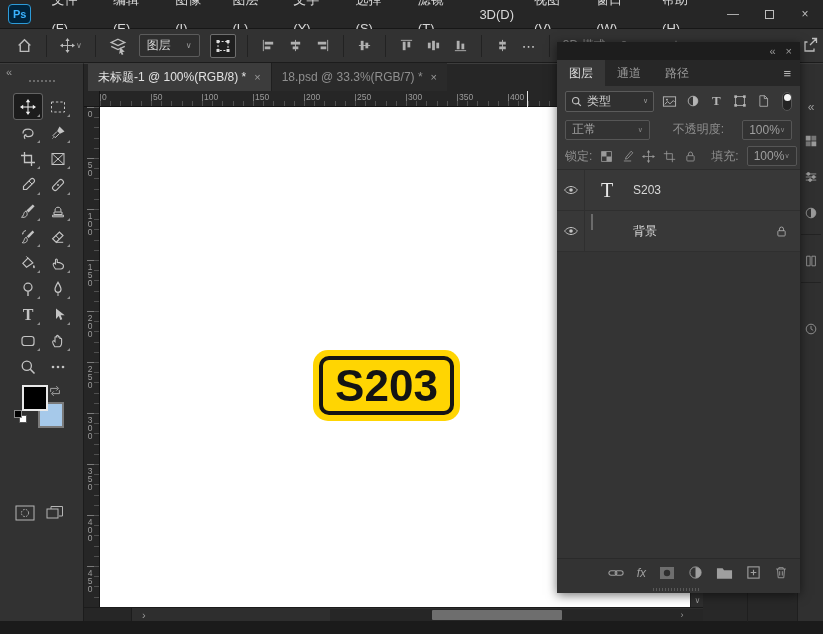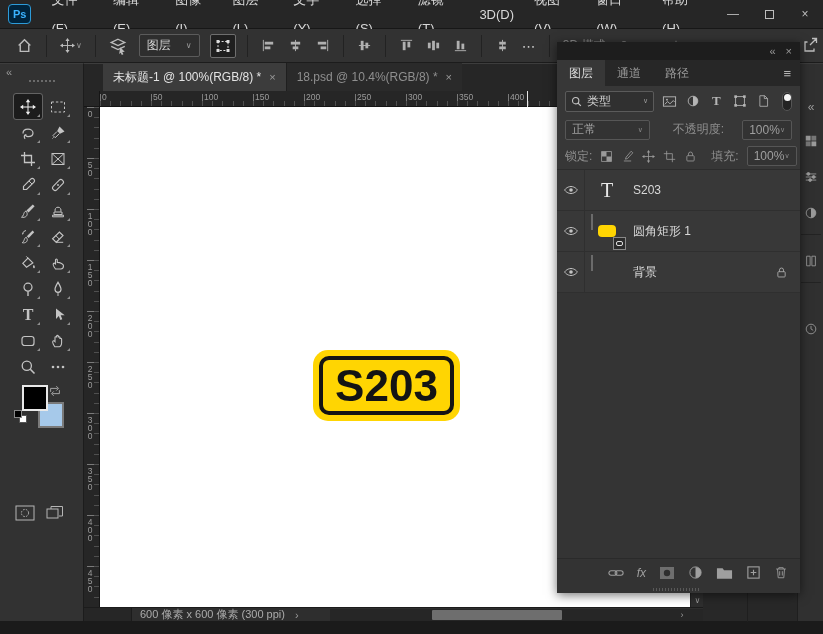--- a/index.html
+++ b/index.html
@@ -471,26 +471,26 @@
     </svg>
 </div>
 <div class="tb-mode abs" style="left:42px;top:503px">
   <svg width="18" height="16" viewBox="0 0 18 16">
       <rect x="1" y="4" width="11" height="9" stroke="#b5b5b5" fill="none"></rect>
       <path d="M5 4V1.5h11.5V11H13" stroke="#b5b5b5" fill="none"></path>
     </svg>
 </div>
 
 <div class="tabbar abs">
-  <div class="doc-tab active" style="margin-left:19px">
+  <div class="doc-tab active" style="margin-left:4px">
     <span>未标题-1 @ 100%(RGB/8) *</span>
     <span class="tab-close">×</span>
   </div>
   <div class="doc-tab inactive">
-    <span>18.psd @ 10.4%(RGB/8) *</span>
+    <span>18.psd @ 33.3%(RGB/7) *</span>
     <span class="tab-close">×</span>
   </div>
 </div>
 
 <div class="ruler-corner abs"></div>
 <div class="ruler-top abs">
     <span class="hlbl" style="left: 2px;">0</span>
     <span class="hlbl" style="left: 53px;">50</span>
     <span class="hlbl" style="left: 104px;">100</span>
     <span class="hlbl" style="left: 155px;">150</span>
@@ -522,21 +522,20 @@
     </div>
   </div>
 </div>
 
 <div class="vscroll abs">
   <span class="arrow">∨</span>
 </div>
 
 <div class="statusbar abs">
   <div class="status-field"></div>
-  <span class="status-text">600 像素 x 600 像素 (300 ppi)</span>
   <span class="status-chev">›</span>
   <div class="hscroll-track">
     <div class="hscroll-thumb"></div>
   </div>
   <span class="hscroll-arrow">›</span>
 </div>
 <div class="bottom-strip abs"></div>
 
 <div class="right-fill abs">
     <span class="divider"></span>
@@ -706,35 +705,20 @@
       <span class="eye-cell">
         <svg width="16" height="16" viewBox="0 0 16 16">
             <path d="M1.5 8S4 4.5 8 4.5 14.5 8 14.5 8 12 11.5 8 11.5 1.5 8 1.5 8z" stroke="#c4c4c4" fill="none"></path>
             <circle cx="8" cy="8" r="1.8" fill="#c4c4c4"></circle>
           </svg>
       </span>
       <span class="thumb-wrap">
           <span class="thumb-T">T</span>
         </span>
       <span class="layer-name">S203</span>
-    </div>
-    <div class="layer-row">
-      <span class="eye-cell">
-        <svg width="16" height="16" viewBox="0 0 16 16">
-            <path d="M1.5 8S4 4.5 8 4.5 14.5 8 14.5 8 12 11.5 8 11.5 1.5 8 1.5 8z" stroke="#c4c4c4" fill="none"></path>
-            <circle cx="8" cy="8" r="1.8" fill="#c4c4c4"></circle>
-          </svg>
-      </span>
-      <span class="thumb-wrap">
-        <span class="thumb"><span class="shape1"></span></span>
-        <span class="badge">
-            <span class="r"></span>
-          </span>
-      </span>
-      <span class="layer-name">圆角矩形 1</span>
     </div>
     <div class="layer-row">
       <span class="eye-cell">
         <svg width="16" height="16" viewBox="0 0 16 16">
             <path d="M1.5 8S4 4.5 8 4.5 14.5 8 14.5 8 12 11.5 8 11.5 1.5 8 1.5 8z" stroke="#c4c4c4" fill="none"></path>
             <circle cx="8" cy="8" r="1.8" fill="#c4c4c4"></circle>
           </svg>
       </span>
       <span class="thumb-wrap"><span class="thumb white"></span></span>
       <span class="layer-name">背景</span>

